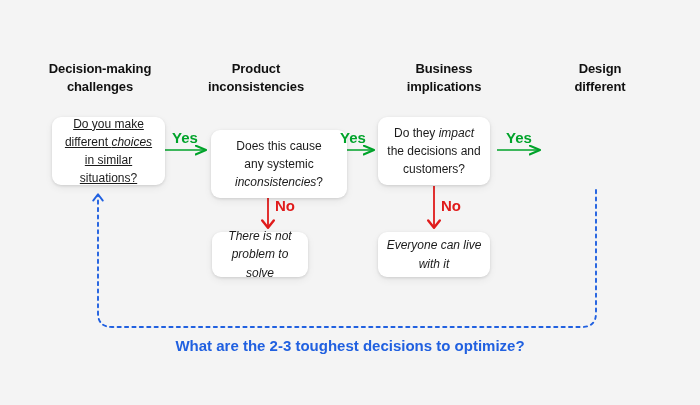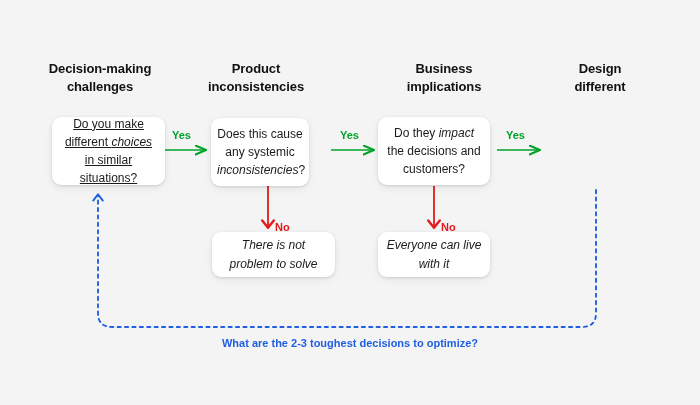--- a/index.html
+++ b/index.html
@@ -57,32 +57,32 @@
     box-sizing: border-box;
     padding: 4px 6px;
   }
   .node .txt { display: block; width: 100%; }
   .node em { font-style: italic; }
   .node.terminal .txt { font-style: italic; }
 
   
   .edge-label {
     position: absolute;
-    font-size: 11px;
+    font-size: 15px;
     font-weight: bold;
     line-height: 1;
     white-space: nowrap;
   }
   .edge-label.yes { color: #00a32a; }
-  .edge-label.no  { color: #e01b1b; margin-top: 24px; }
+  .edge-label.no  { color: #e01b1b; }
 
   
   .loop-caption {
     position: absolute;
-    font-size: 11px;
+    font-size: 15px;
     font-weight: bold;
     color: #2060e0;
     white-space: nowrap;
     text-align: center;
   }
 </style>
 </head>
 <body>
 
 <div id="canvas">
@@ -122,30 +122,30 @@
   </div>
   <div class="col-heading" style="left:524px; top:60px; width:152px;">
     <span>Design</span>
     <span class="l2">different</span>
   </div>
 
   <div class="node question" style="left:52px;  top:117px; width:113px; height:68px;text-decoration:underline;">
     <span class="txt"><span class="ln">Do you make</span><br><span class="ln">different <em>choices</em></span><br><span class="ln">in similar</span><br><span class="ln">situations?</span></span>
   </div>
 
-  <div class="node question" style="left:211px; top:118px; width:98px; height:68px;">
+  <div class="node question" style="left:211px; top:130px; width:136px; height:68px;">
     <span class="txt"><span class="ln">Does this cause</span><br><span class="ln">any systemic</span><br><span class="ln"><em>inconsistencies</em>?</span></span>
   </div>
 
   <div class="node question" style="left:378px; top:117px; width:112px; height:68px;">
     <span class="txt"><span class="ln">Do they <em>impact</em></span><br><span class="ln">the decisions and</span><br><span class="ln">customers?</span></span>
   </div>
 
 
-  <div class="node terminal" style="left:212px; top:232px; width:123px; height:45px;">
+  <div class="node terminal" style="left:212px; top:232px; width:96px; height:45px;">
     <span class="txt"><span class="ln">There is not</span><br><span class="ln">problem to solve</span></span>
   </div>
 
   <div class="node terminal" style="left:378px; top:232px; width:112px; height:45px;">
     <span class="txt"><span class="ln">Everyone can live</span><br><span class="ln">with it</span></span>
   </div>
 
   <div class="edge-label yes" style="left:172px; top:130px;">Yes</div>
   <div class="edge-label yes" style="left:340px; top:130px;">Yes</div>
   <div class="edge-label yes" style="left:506px; top:130px;">Yes</div>

